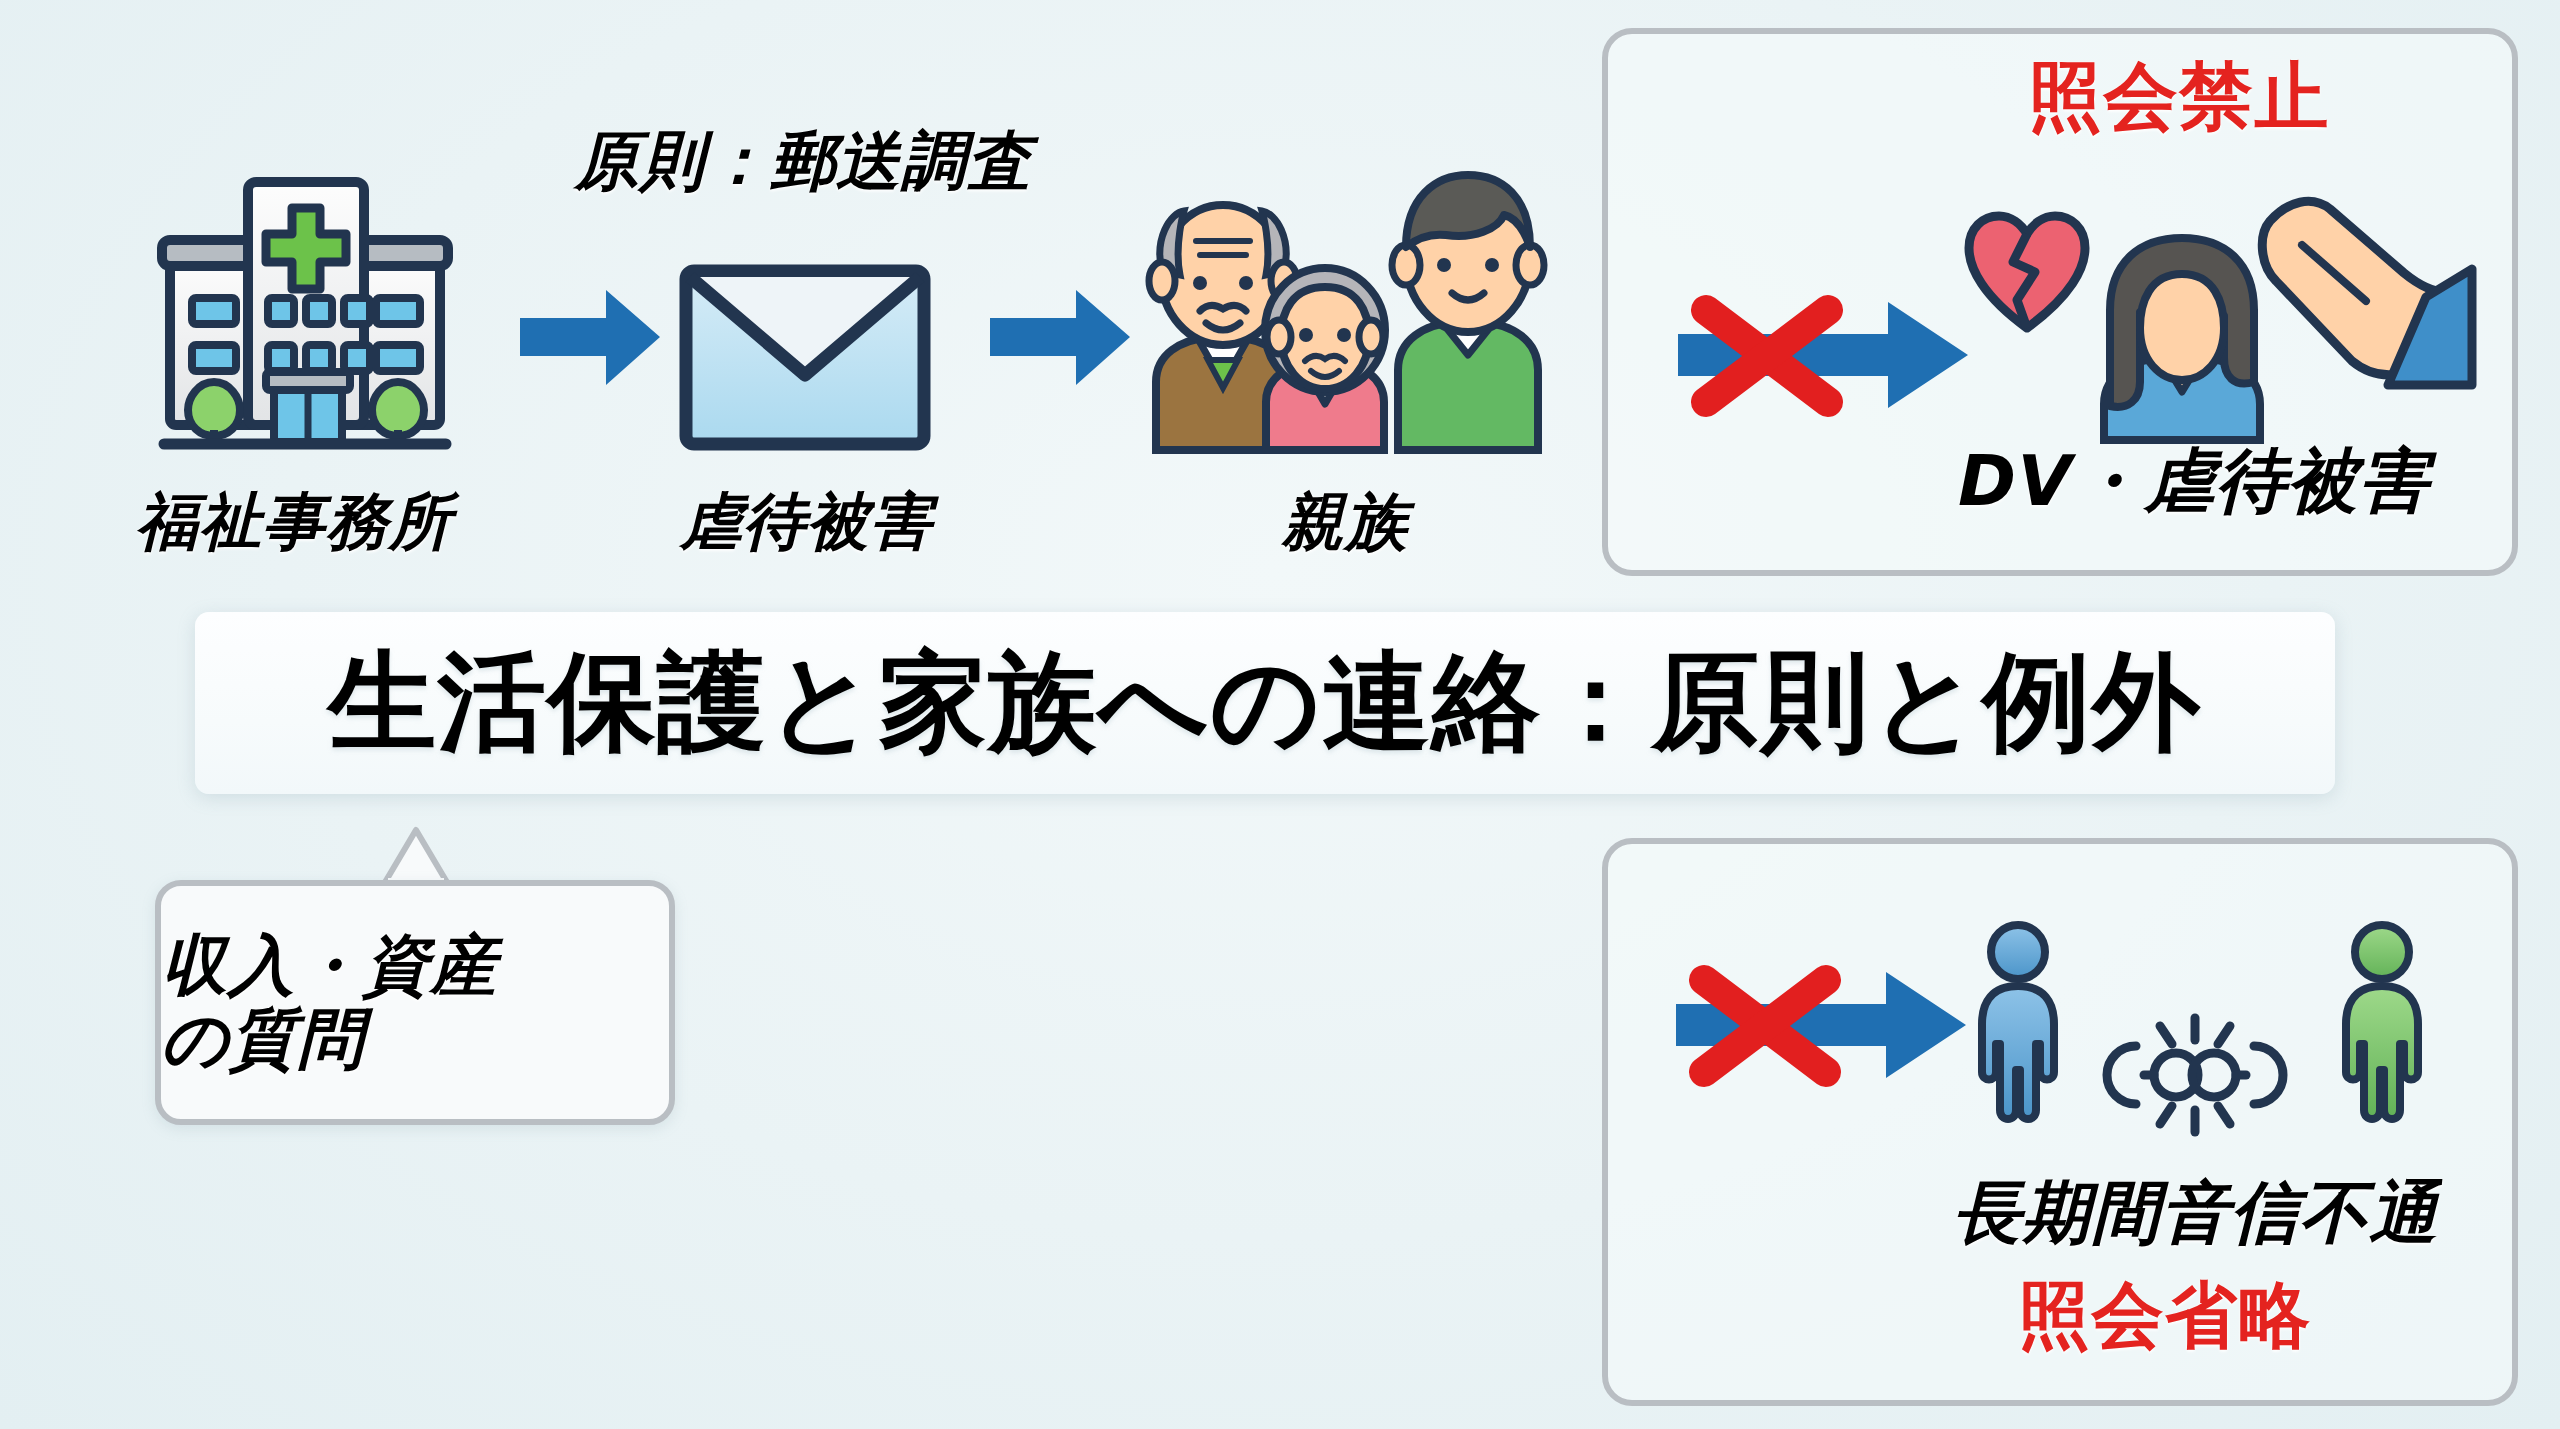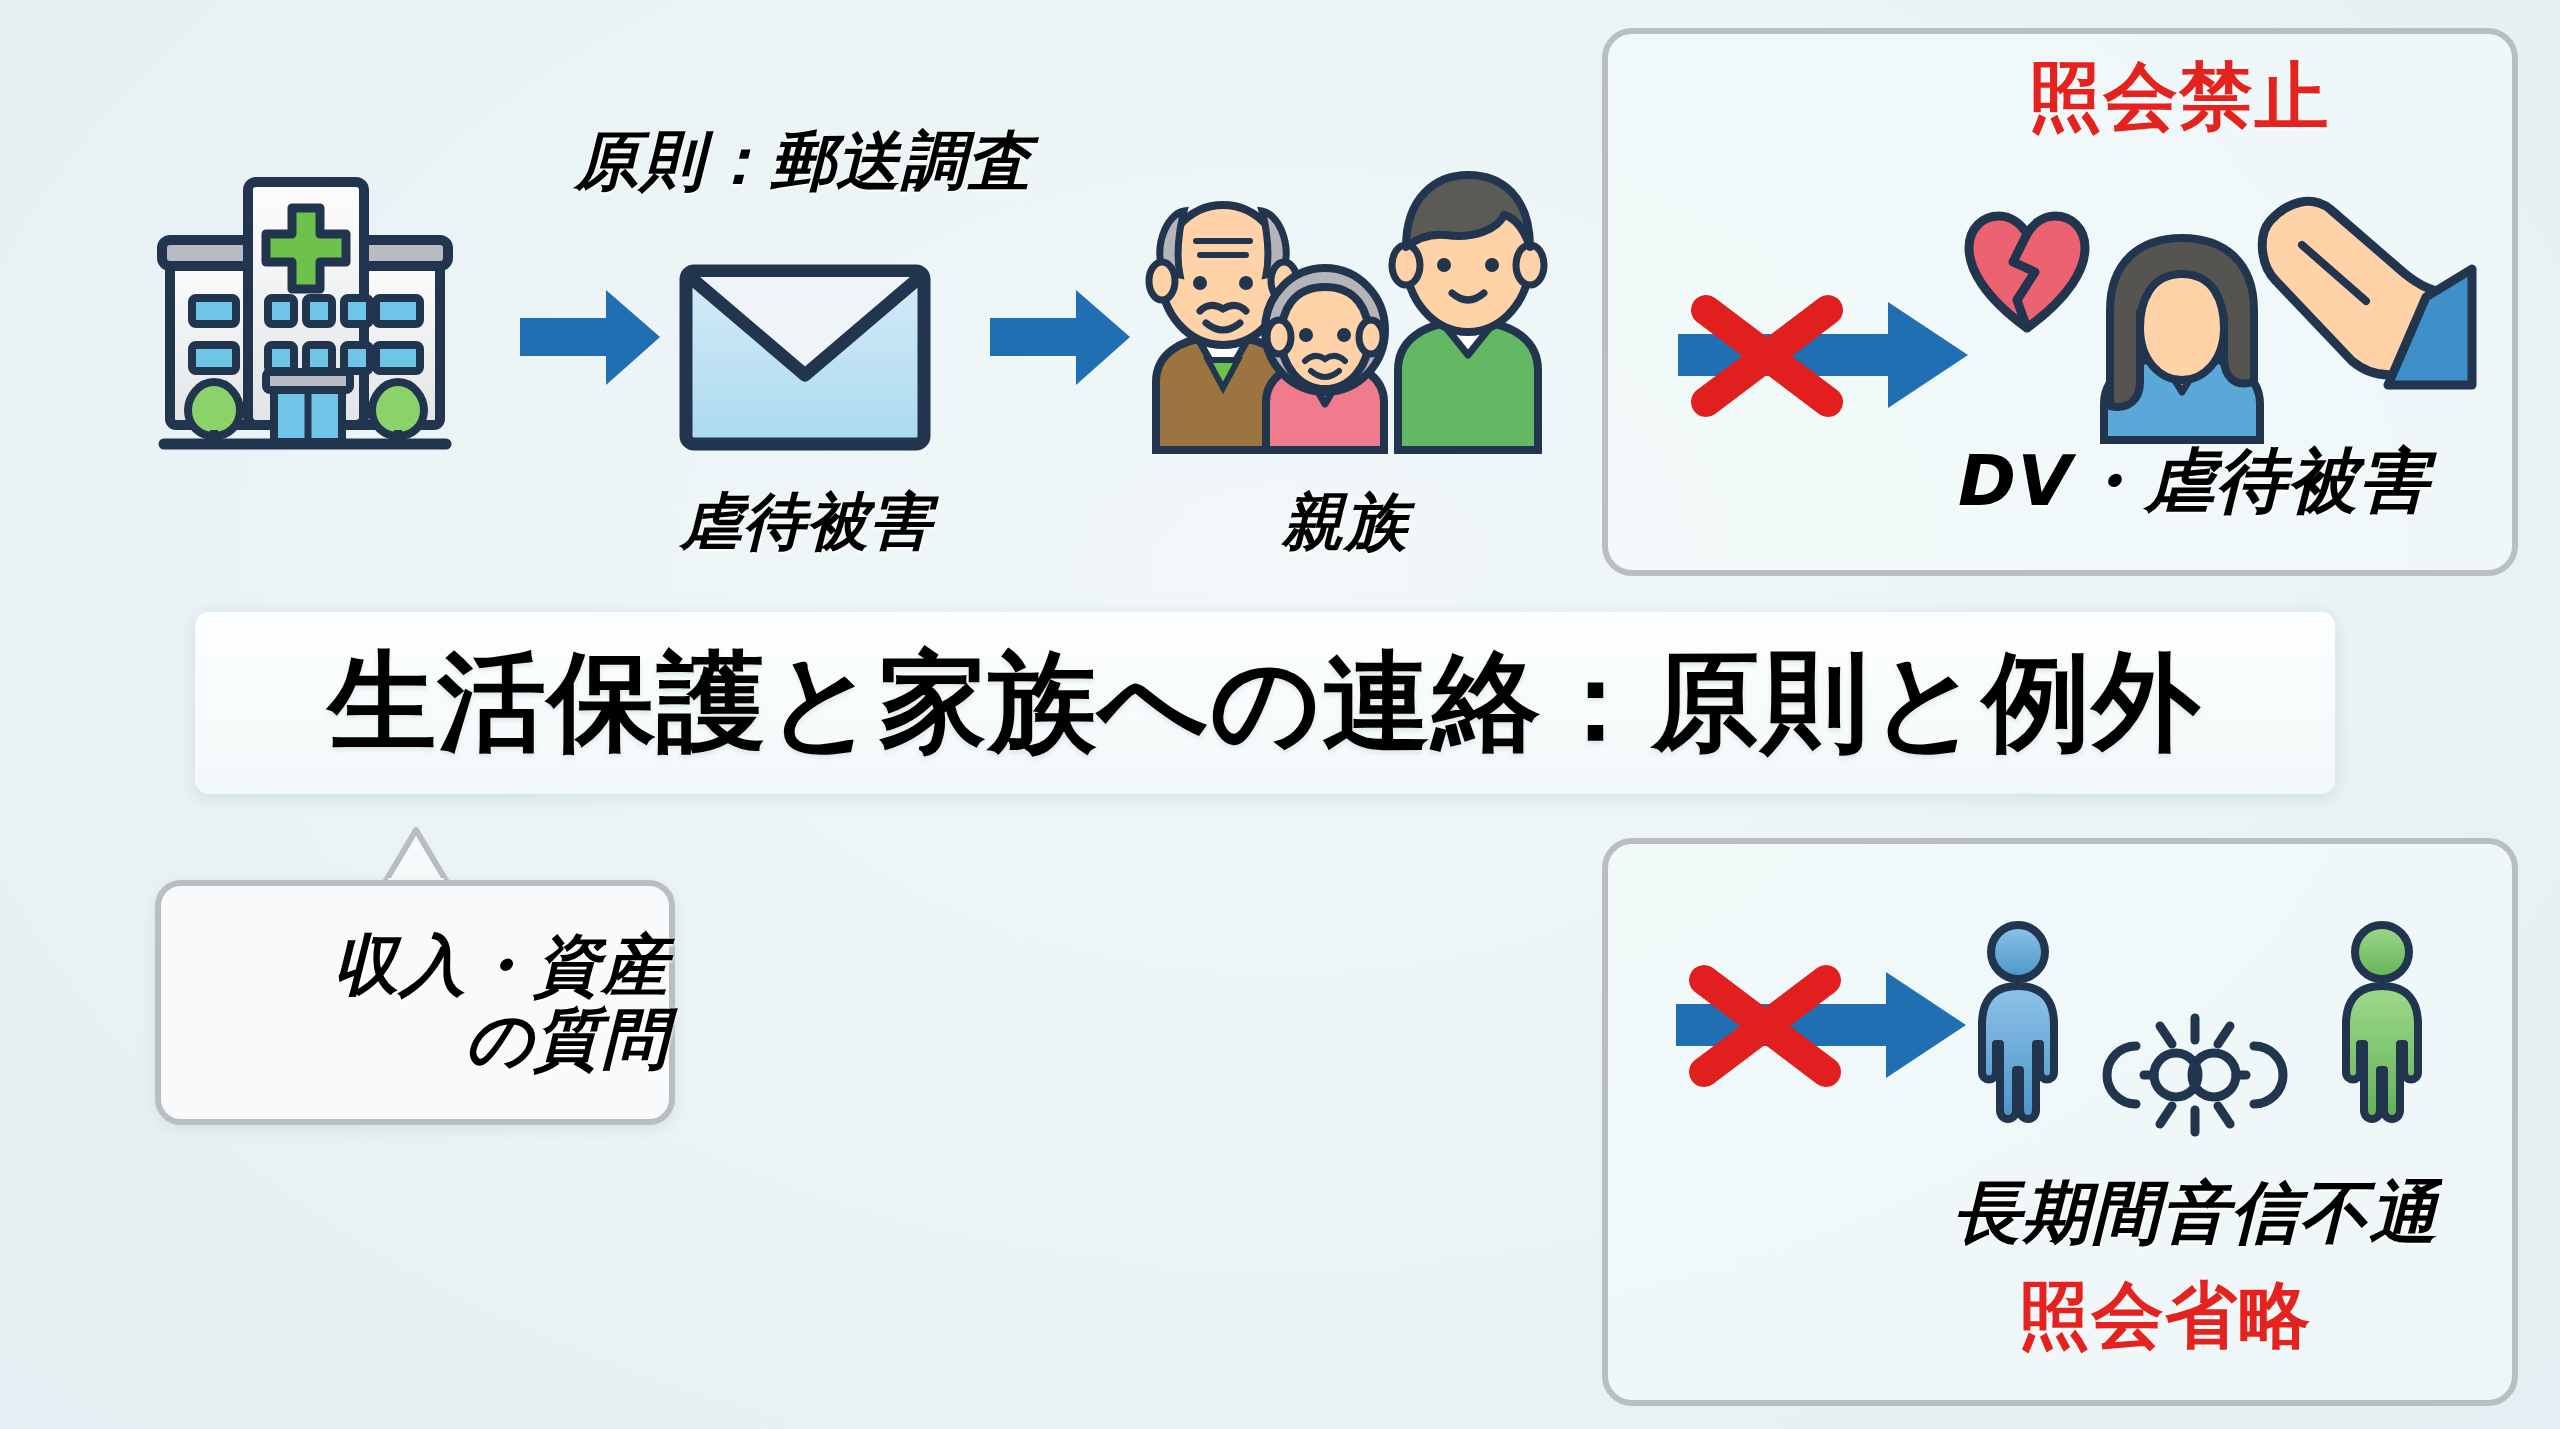--- a/index.html
+++ b/index.html
@@ -69,21 +69,21 @@
   #panel-bottom{left:1602px;top:838px;width:916px;height:568px;}
 
   
   #bubble{
     left:155px;top:880px;width:520px;height:245px;
     background:#f8fafb;
     border:6px solid #b9bec3;
     border-radius:26px;
     box-sizing:border-box;
     display:flex;flex-direction:column;
-    align-items:flex-end;justify-content:center;
+    align-items:flex-start;justify-content:center;
     box-shadow:0 4px 14px rgba(130,155,168,.18);
   }
   #bubble .line{font-size:66px;line-height:1.12;}
   #bubble-tail{
     left:382px;top:828px;width:68px;height:56px;
   }
 
   svg{display:block;overflow:visible;}
 </style>
 </head>
@@ -129,20 +129,21 @@
       <path d="M258 252 c16 0 26 16 26 28 0 16-12 26-26 26 -14 0-26-10-26-26 0-12 10-28 26-28z" fill="#8cd26b" stroke="#22354f" stroke-width="8"></path>
       <line x1="258" y1="300" x2="258" y2="314" stroke="#22354f" stroke-width="8"></line>
 
       <rect x="134" y="254" width="68" height="58" fill="#6ec5e8" stroke="#22354f" stroke-width="8"></rect>
       <rect x="126" y="242" width="84" height="18" rx="4" fill="#b6bcc2" stroke="#22354f" stroke-width="8"></rect>
       <line x1="168" y1="258" x2="168" y2="312" stroke="#22354f" stroke-width="7"></line>
 
       <line x1="24" y1="314" x2="306" y2="314" stroke="#22354f" stroke-width="11" stroke-linecap="round"></line>
     </svg>
   </div>
+  <div class="abs jp-bold flow-label" style="left:136px;top:480px;">福祉事務所</div>
 
   <div class="abs" style="left:520px;top:290px;width:140px;height:95px;">
     <svg width="140" height="95" viewBox="0 0 140 95">
       <path d="M0 28 H86 V0 L140 47 L86 95 V66 H0 Z" fill="#1f6fb2"></path>
     </svg>
   </div>
 
   <div class="abs" style="left:680px;top:265px;width:250px;height:185px;">
     <svg width="250" height="185" viewBox="0 0 250 185">
       <defs>

